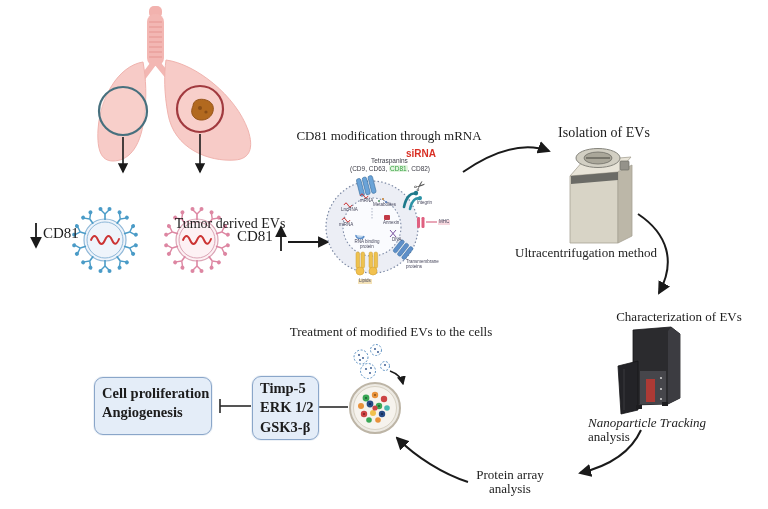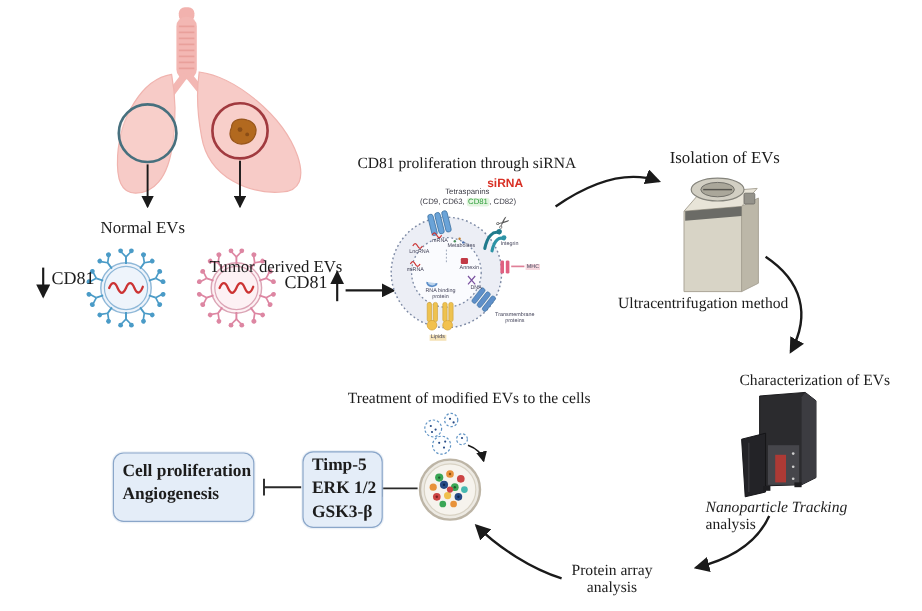--- a/index.html
+++ b/index.html
@@ -1,20 +1,20 @@
 <!DOCTYPE html>
 <html><head>
 <meta charset="utf-8">
 <style>
   html,body{margin:0;padding:0;background:#ffffff;}
   #fig{position:relative;width:768px;height:509px;background:#ffffff;overflow:hidden;
        font-family:"Liberation Serif",serif;color:#1c1c1c;}
   #art{position:absolute;left:0;top:0;z-index:0;}
   .lbl{position:absolute;z-index:2;font-family:"Liberation Serif",serif;color:#1c1c1c;
-       line-height:1.12;white-space:nowrap;text-align:center;}
+       line-height:1.12;white-space:nowrap;}
   .c{text-align:center;}
   .t14{font-size:14px;}
   .t13{font-size:13px;}
   .t15{font-size:15px;}
   .tiny{font-size:5px;font-family:"Liberation Sans",sans-serif;color:#3c3c46;line-height:1.05;}
   .micro{font-size:4.5px;font-family:"Liberation Sans",sans-serif;color:#44445a;line-height:1.0;}
   .wrap{white-space:normal;}
   .red{color:#d93025;font-weight:bold;font-family:"Liberation Sans",sans-serif;}
   .green{color:#2e9e3a;background:#e2f4df;border-radius:2px;padding:0 1px;}
   .box{position:absolute;z-index:2;background:#e4edf8;border:1.5px solid #8aa6c9;border-radius:9px;
@@ -249,27 +249,26 @@
   <g stroke="#2a2a2a" stroke-width="1.6">
     <line x1="348" y1="407" x2="318" y2="407"></line>
         <line x1="318" y1="400" x2="318" y2="414"></line>
   </g>
   <g stroke="#2a2a2a" stroke-width="1.6">
     <line x1="251" y1="406" x2="220" y2="406"></line>
         <line x1="220" y1="399" x2="220" y2="413"></line>
   </g>
 </svg>
 
-<div class="lbl t14 c" style="left:66px;top:183px;width:106px;">Normal EVs</div>
 <div class="lbl t14 c" style="left:166px;top:189px;width:128px;margin-top:27px;">Tumor derived EVs</div>
 
 <div class="lbl t15" style="left:43px;top:225px;">CD81</div>
 <div class="lbl t15" style="left:237px;top:228px;">CD81</div>
 
-<div class="lbl t13 c" style="left:295px;top:129px;width:188px;">CD81 proliferation through siRNA</div>
+<div class="lbl t13 c" style="left:295px;top:129px;width:188px;">CD81 modification through mRNA</div>
 <div class="lbl red" style="left:406px;top:148px;font-size:10px;">siRNA</div>
 <div class="lbl tiny" style="left:371px;top:158px;font-size:6.5px;">Tetraspanins</div>
 <div class="lbl tiny ts-list" style="left:350px;top:166px;font-size:6.5px;"><span>(CD9, CD63, </span><span class="green">CD81</span><span>, CD82)</span></div>
 <div id="scissors" style="left:414px;top:178px;">✂</div>
 
 <div class="lbl micro" style="left:360px;top:199px;">mRNA</div>
 <div class="lbl micro" style="left:341px;top:208px;">LncRNA</div>
 <div class="lbl micro" style="left:339px;top:223px;">miRNA</div>
 <div class="lbl micro" style="left:373px;top:203px;">Metabolites</div>
 <div class="lbl micro" style="left:383px;top:221px;">Annexin</div>

